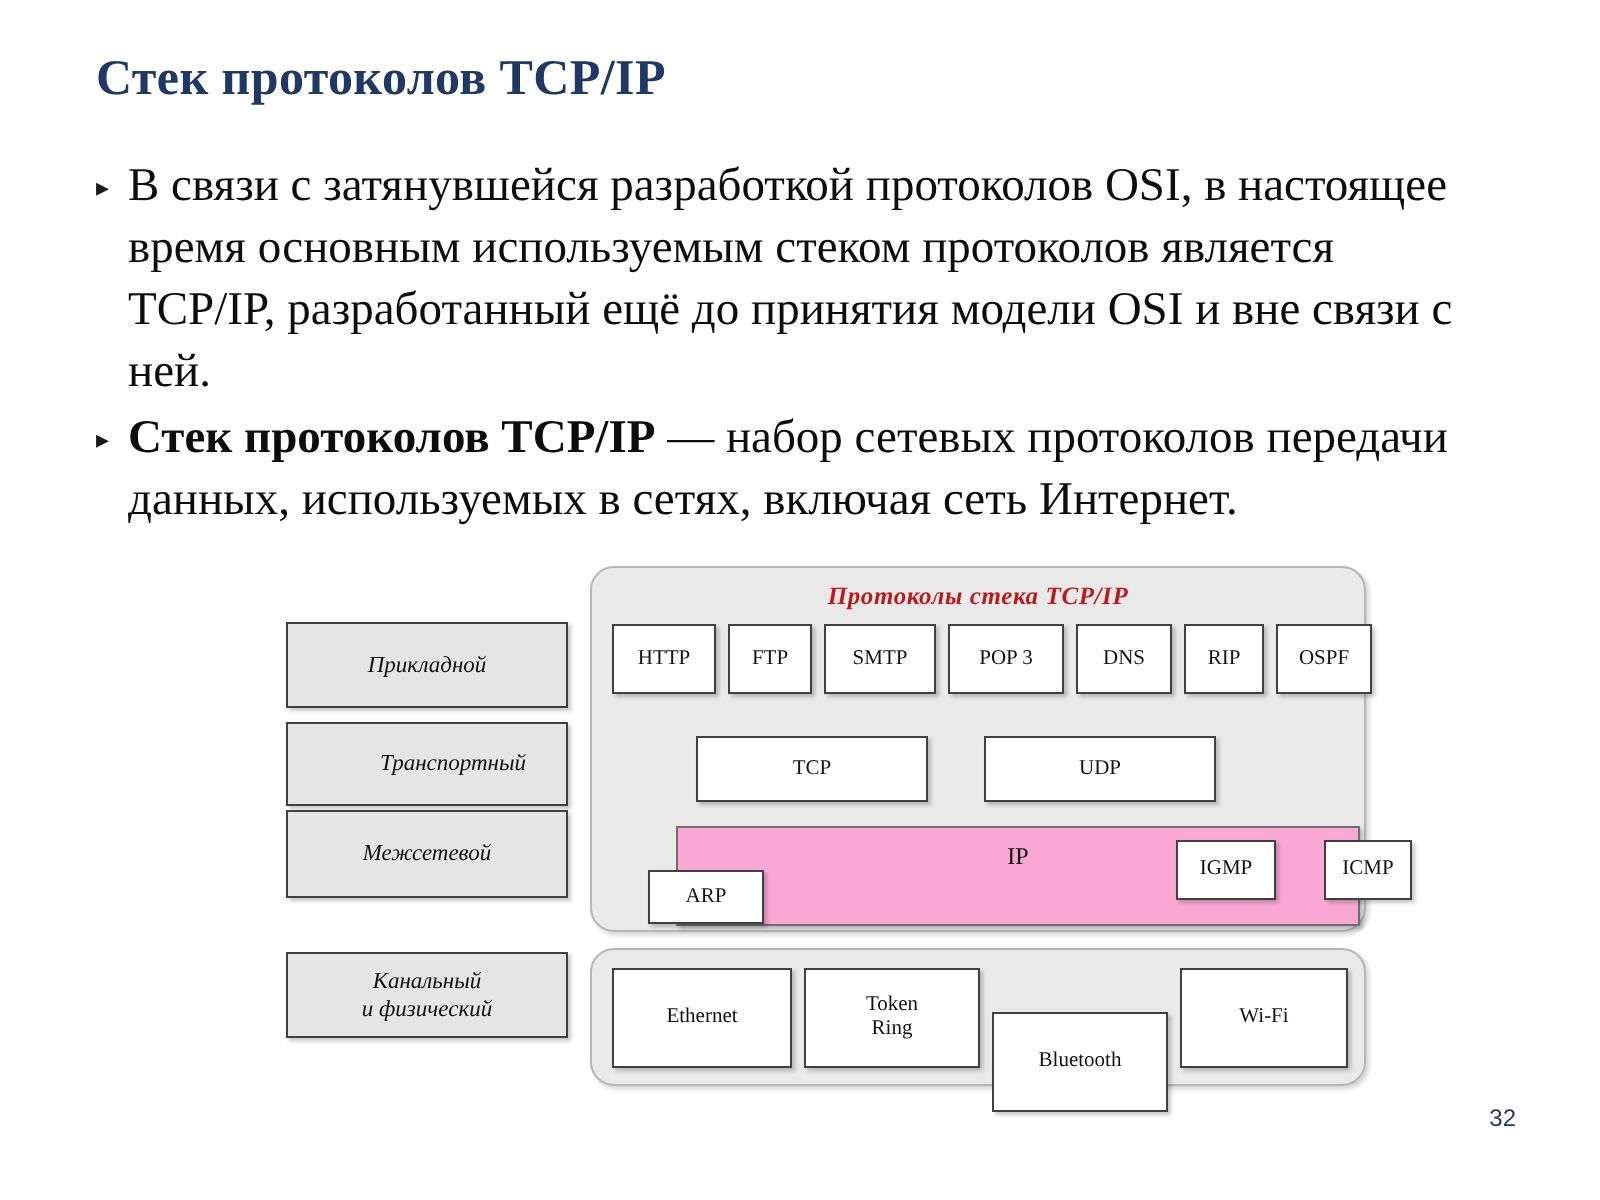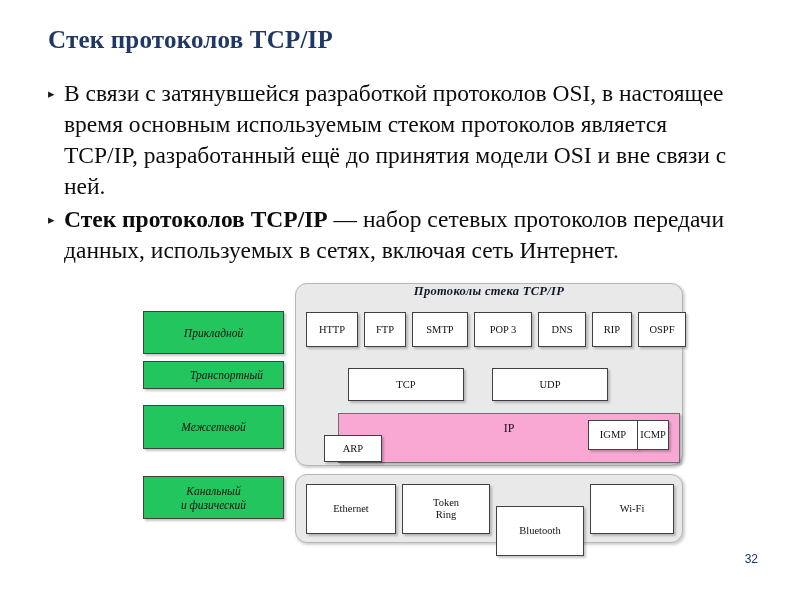--- a/index.html
+++ b/index.html
@@ -74,35 +74,35 @@
   .layer-col {
     position: absolute;
     left: 0;
     top: 0;
     width: 143px;
   }
   .layer-box {
     position: absolute;
     left: 0;
     width: 141px;
-    background: #22c55e;
+    background: #e5e5e5;
     border: 1px solid #404040;
     box-shadow: 1.5px 1.5px 2px rgba(0,0,0,0.22);
     display: flex;
     align-items: center;
     justify-content: center;
     text-align: center;
     font-style: italic;
     font-size: 11.5px;
     color: #111111;
     line-height: 14px;
     box-sizing: border-box;
   }
   .layer-box.l1 { top: 34px;  height: 43px; }
-  .layer-box.l2 { top: 84px;  height: 28px; padding-left: 26px; }
+  .layer-box.l2 { top: 84px;  height: 42px; padding-left: 26px; }
   .layer-box.l3 { top: 128px; height: 44px; }
   .layer-box.l4 { top: 199px; height: 43px; }
 
   
   .panel {
     position: absolute;
     background: #e9e9e9;
     border: 1px solid #b6b6b6;
     border-radius: 12px;
     box-shadow: 1.5px 1.5px 2.5px rgba(0,0,0,0.18);
@@ -118,26 +118,26 @@
     left: 152px;
     top: 197px;
     width: 388px;
     height: 69px;
   }
 
   .panel-heading {
     position: absolute;
     left: 0;
     right: 0;
-    top: 0;
+    top: 7px;
     text-align: center;
     font-weight: bold;
     font-style: italic;
     font-size: 12.5px;
-    color: #0f172a;
+    color: #b91c1c;
     letter-spacing: 0.3px;
   }
 
   
   .chip {
     position: absolute;
     background: #ffffff;
     border: 1px solid #404040;
     box-shadow: 1.5px 1.5px 2px rgba(0,0,0,0.22);
     display: flex;
@@ -180,21 +180,21 @@
     position: absolute;
     left: 0;
     right: 0;
     top: 7px;
     text-align: center;
     font-size: 12px;
     color: #111111;
   }
   .chip-arp  { left: 28px;  top: 151px; width: 58px;  height: 27px; }
   .chip-igmp { left: 292px; top: 136px; width: 50px;  height: 30px; }
-  .chip-icmp { left: 341px; top: 136px; width: 32px;  height: 30px; }
+  .chip-icmp { left: 366px; top: 136px; width: 44px;  height: 30px; }
 
   
   .row-link .chip { top: 9px; height: 50px; }
   .row-link .chip:nth-child(1) { left: 10px;  width: 90px; }
   .row-link .chip:nth-child(2) { left: 106px; width: 88px; }
   .row-link .chip:nth-child(3) { left: 200px; width: 88px; margin-top: 22px; }
   .row-link .chip:nth-child(4) { left: 294px; width: 84px; }
 
   
   .page-number {

